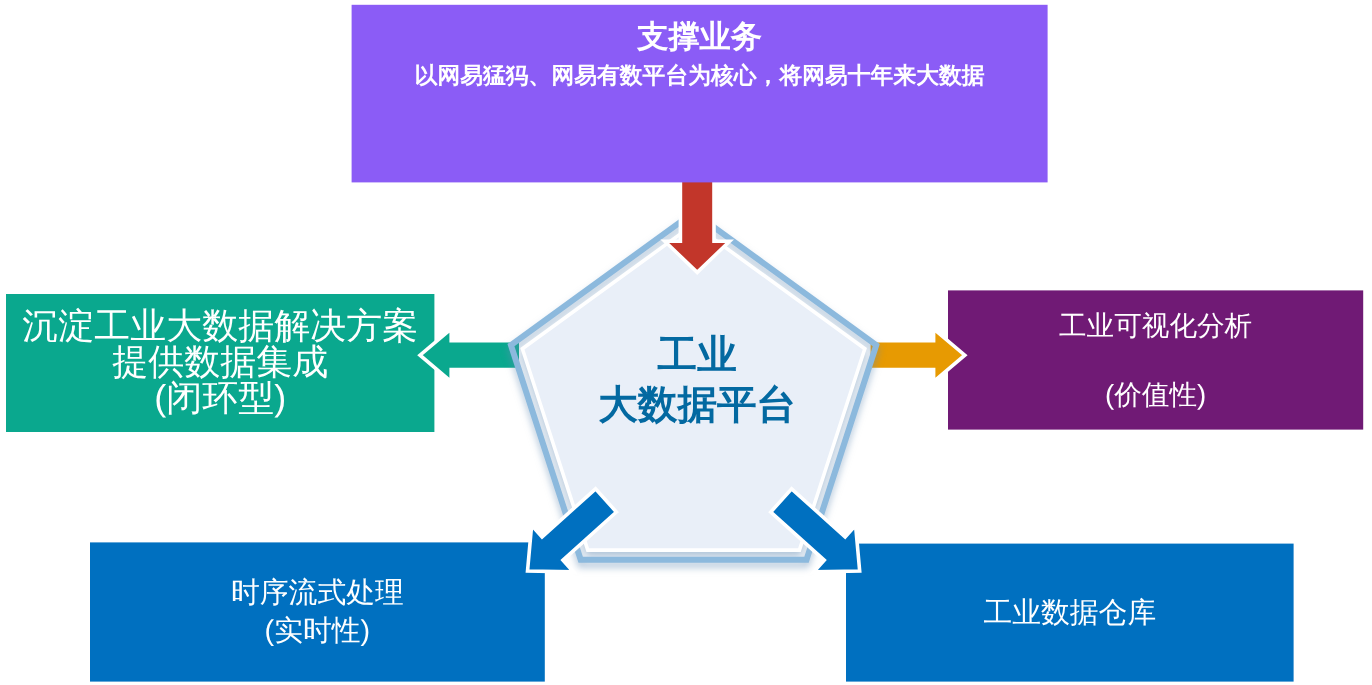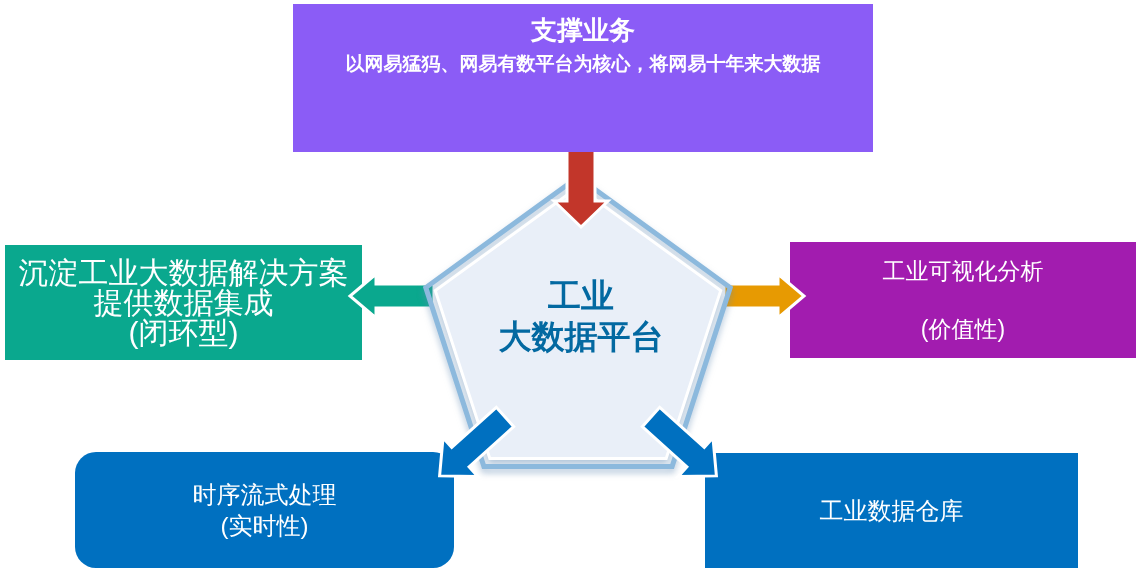--- a/index.html
+++ b/index.html
@@ -25,21 +25,21 @@
   #top-box .title{font-size:26px;font-weight:700;line-height:40px;}
   #top-box .line{font-size:19px;line-height:28px;font-weight:bold;}
 
   
   #left-box{left:5px;top:245px;width:357px;height:115px;}
   #left-box .line{font-size:30px;line-height:30px;}
   #right-box{left:790px;top:242px;width:346px;height:116px;}
   #right-box .line{font-size:23px;line-height:30px;}
 
   
-  #bl-box{left:75px;top:452px;width:379px;height:116px;border-radius:21px;}
+  #bl-box{left:75px;top:452px;width:379px;height:116px;}
   #br-box{left:705px;top:453px;width:373px;height:115px;}
   #bl-box .line,#br-box .line{font-size:24px;line-height:31px;}
 
   
   #shapes{left:0;top:0;width:1143px;height:571px;pointer-events:none;}
   .arrow{stroke:#ffffff;stroke-width:3;stroke-linejoin:miter;}
   #pentagon-group{filter:drop-shadow(0px 4px 3px rgba(100,140,180,0.5));}
 
   
   #pentagon-label{
@@ -52,21 +52,21 @@
 <body>
 
 <div id="canvas">
 
   <div id="left-box" class="abs box" style="background-color: rgb(10, 168, 142);">
     <div class="line">沉淀工业大数据解决方案</div>
     <div class="line">提供数据集成</div>
     <div class="line">(闭环型)</div>
   </div>
 
-  <div id="right-box" class="abs box" style="background-color: #a21caf; gap: 28px;">
+  <div id="right-box" class="abs box" style="background-color: #701a75; gap: 28px;">
     <div class="line">工业可视化分析</div>
     <div class="line">(价值性)</div>
   </div>
 
   <div id="bl-box" class="abs box" style="background-color: rgb(0, 112, 192);">
     <div class="line">时序流式处理</div>
     <div class="line">(实时性)</div>
   </div>
 
   <div id="br-box" class="abs box" style="background-color: rgb(0, 112, 192);">

